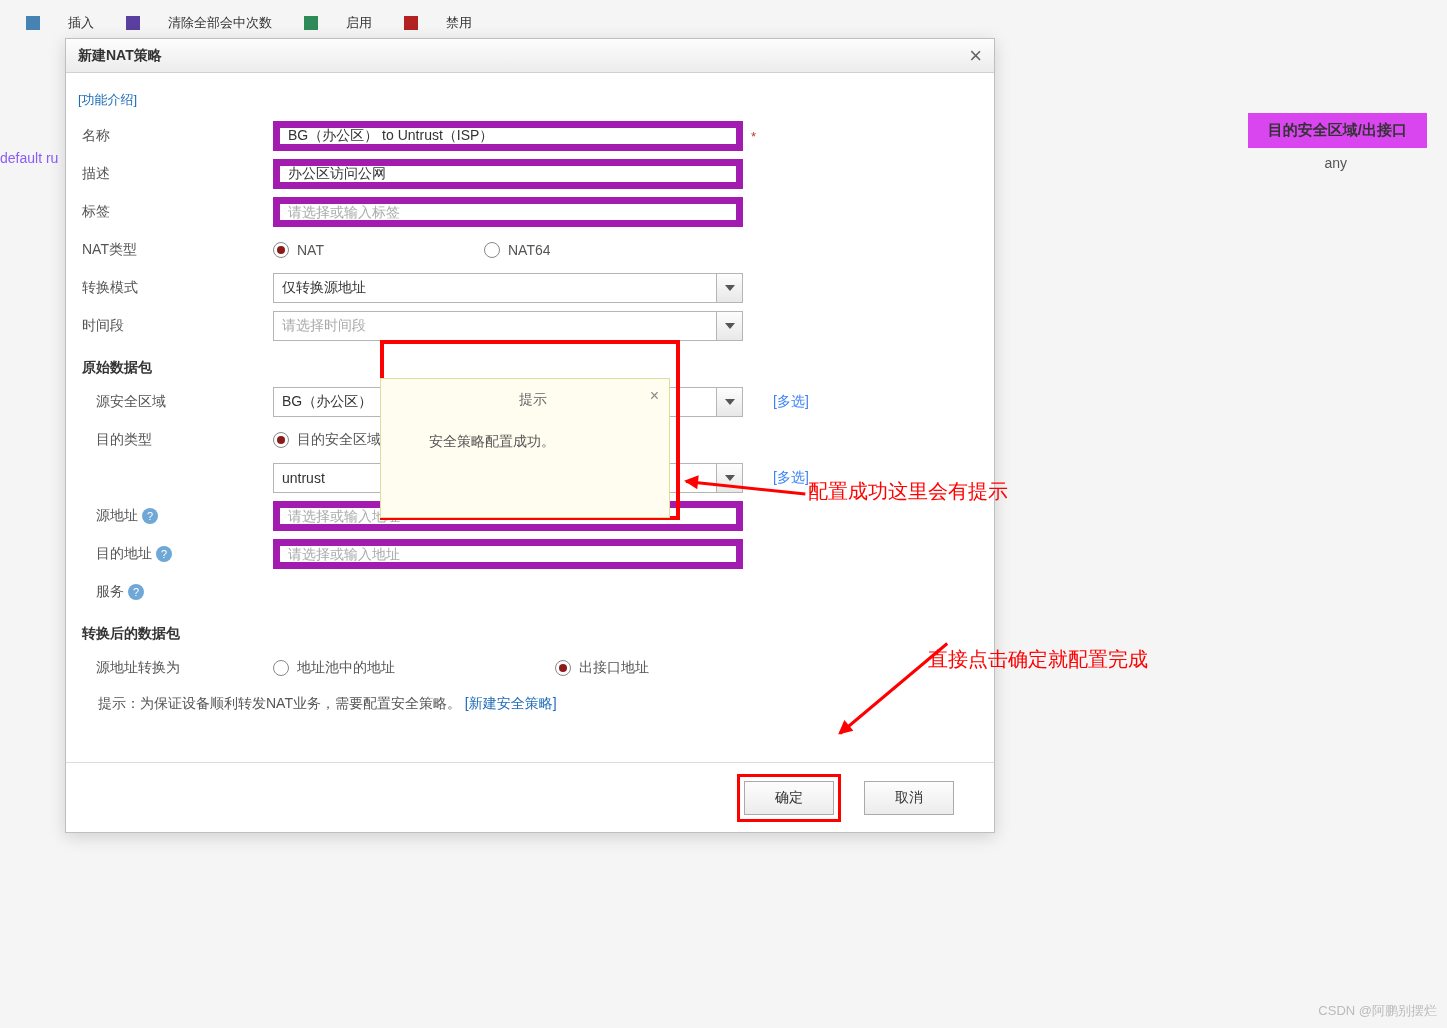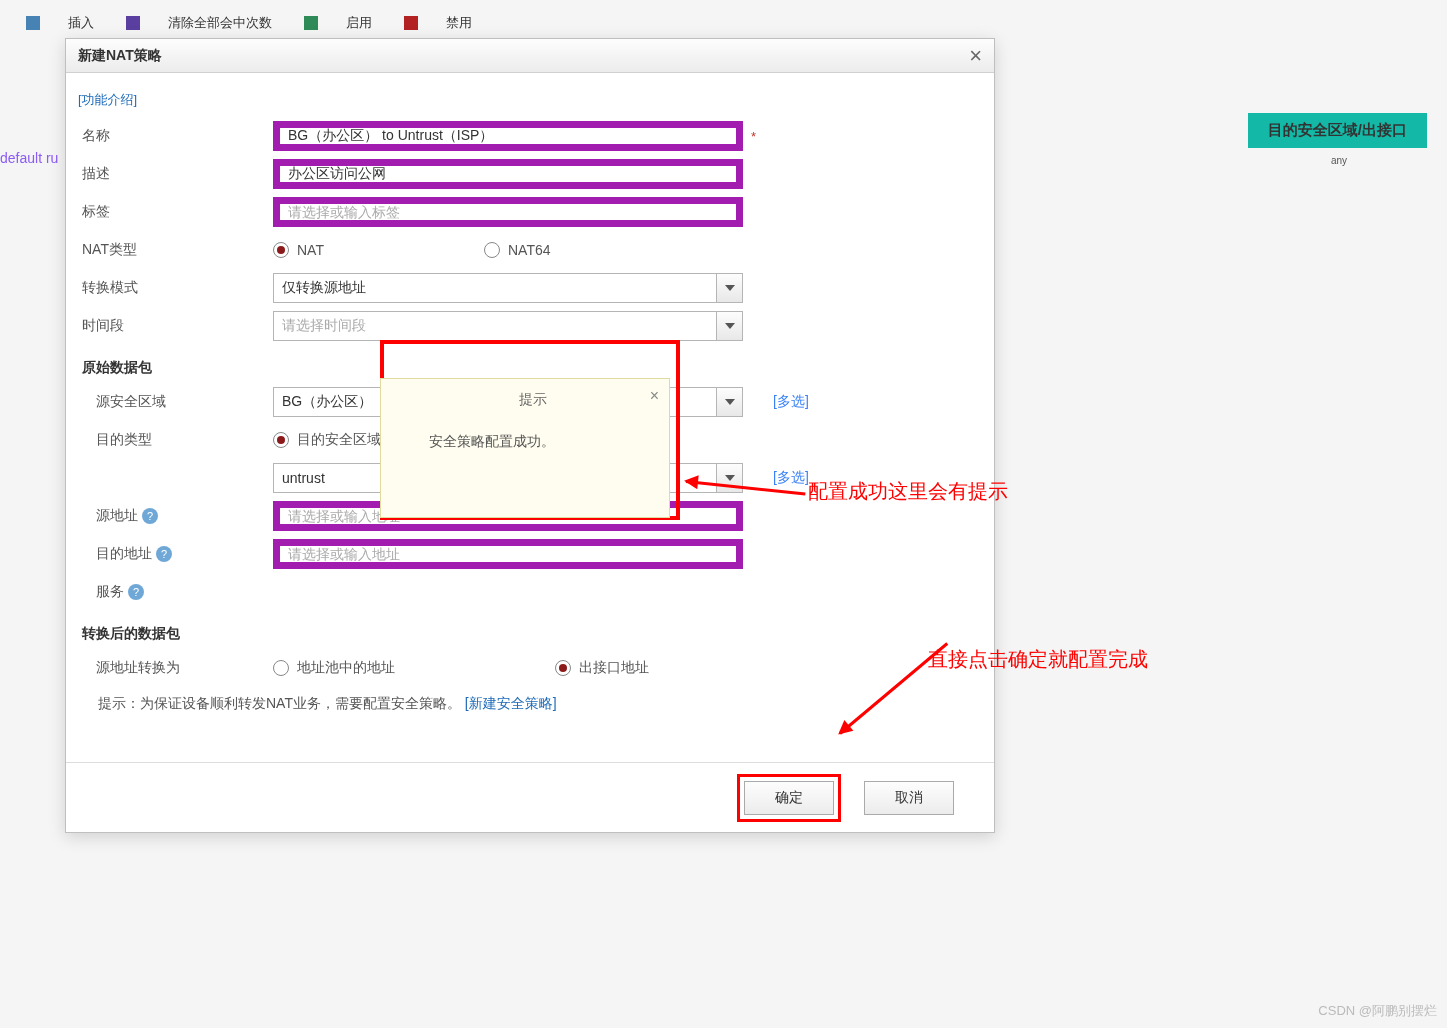--- a/index.html
+++ b/index.html
@@ -32,29 +32,29 @@
       color: #8b5cf6;
       font-size: 14px;
     }
     .bg-header-right {
       position: absolute;
       top: 113px;
       right: 20px;
       font-weight: bold;
       color: #333;
       font-size: 15px;
-      background: #14b8a6;
+      background: #d946ef;
       padding: 8px 20px;
     }
     .bg-cell-right {
       position: absolute;
       top: 155px;
       right: 100px;
       color: #555;
-      font-size: 10px;
+      font-size: 14px;
     }
     
     .dialog {
       position: absolute;
       left: 65px;
       top: 38px;
       width: 930px;
       height: 795px;
       background: #fff;
       border: 1px solid #bfbfbf;

